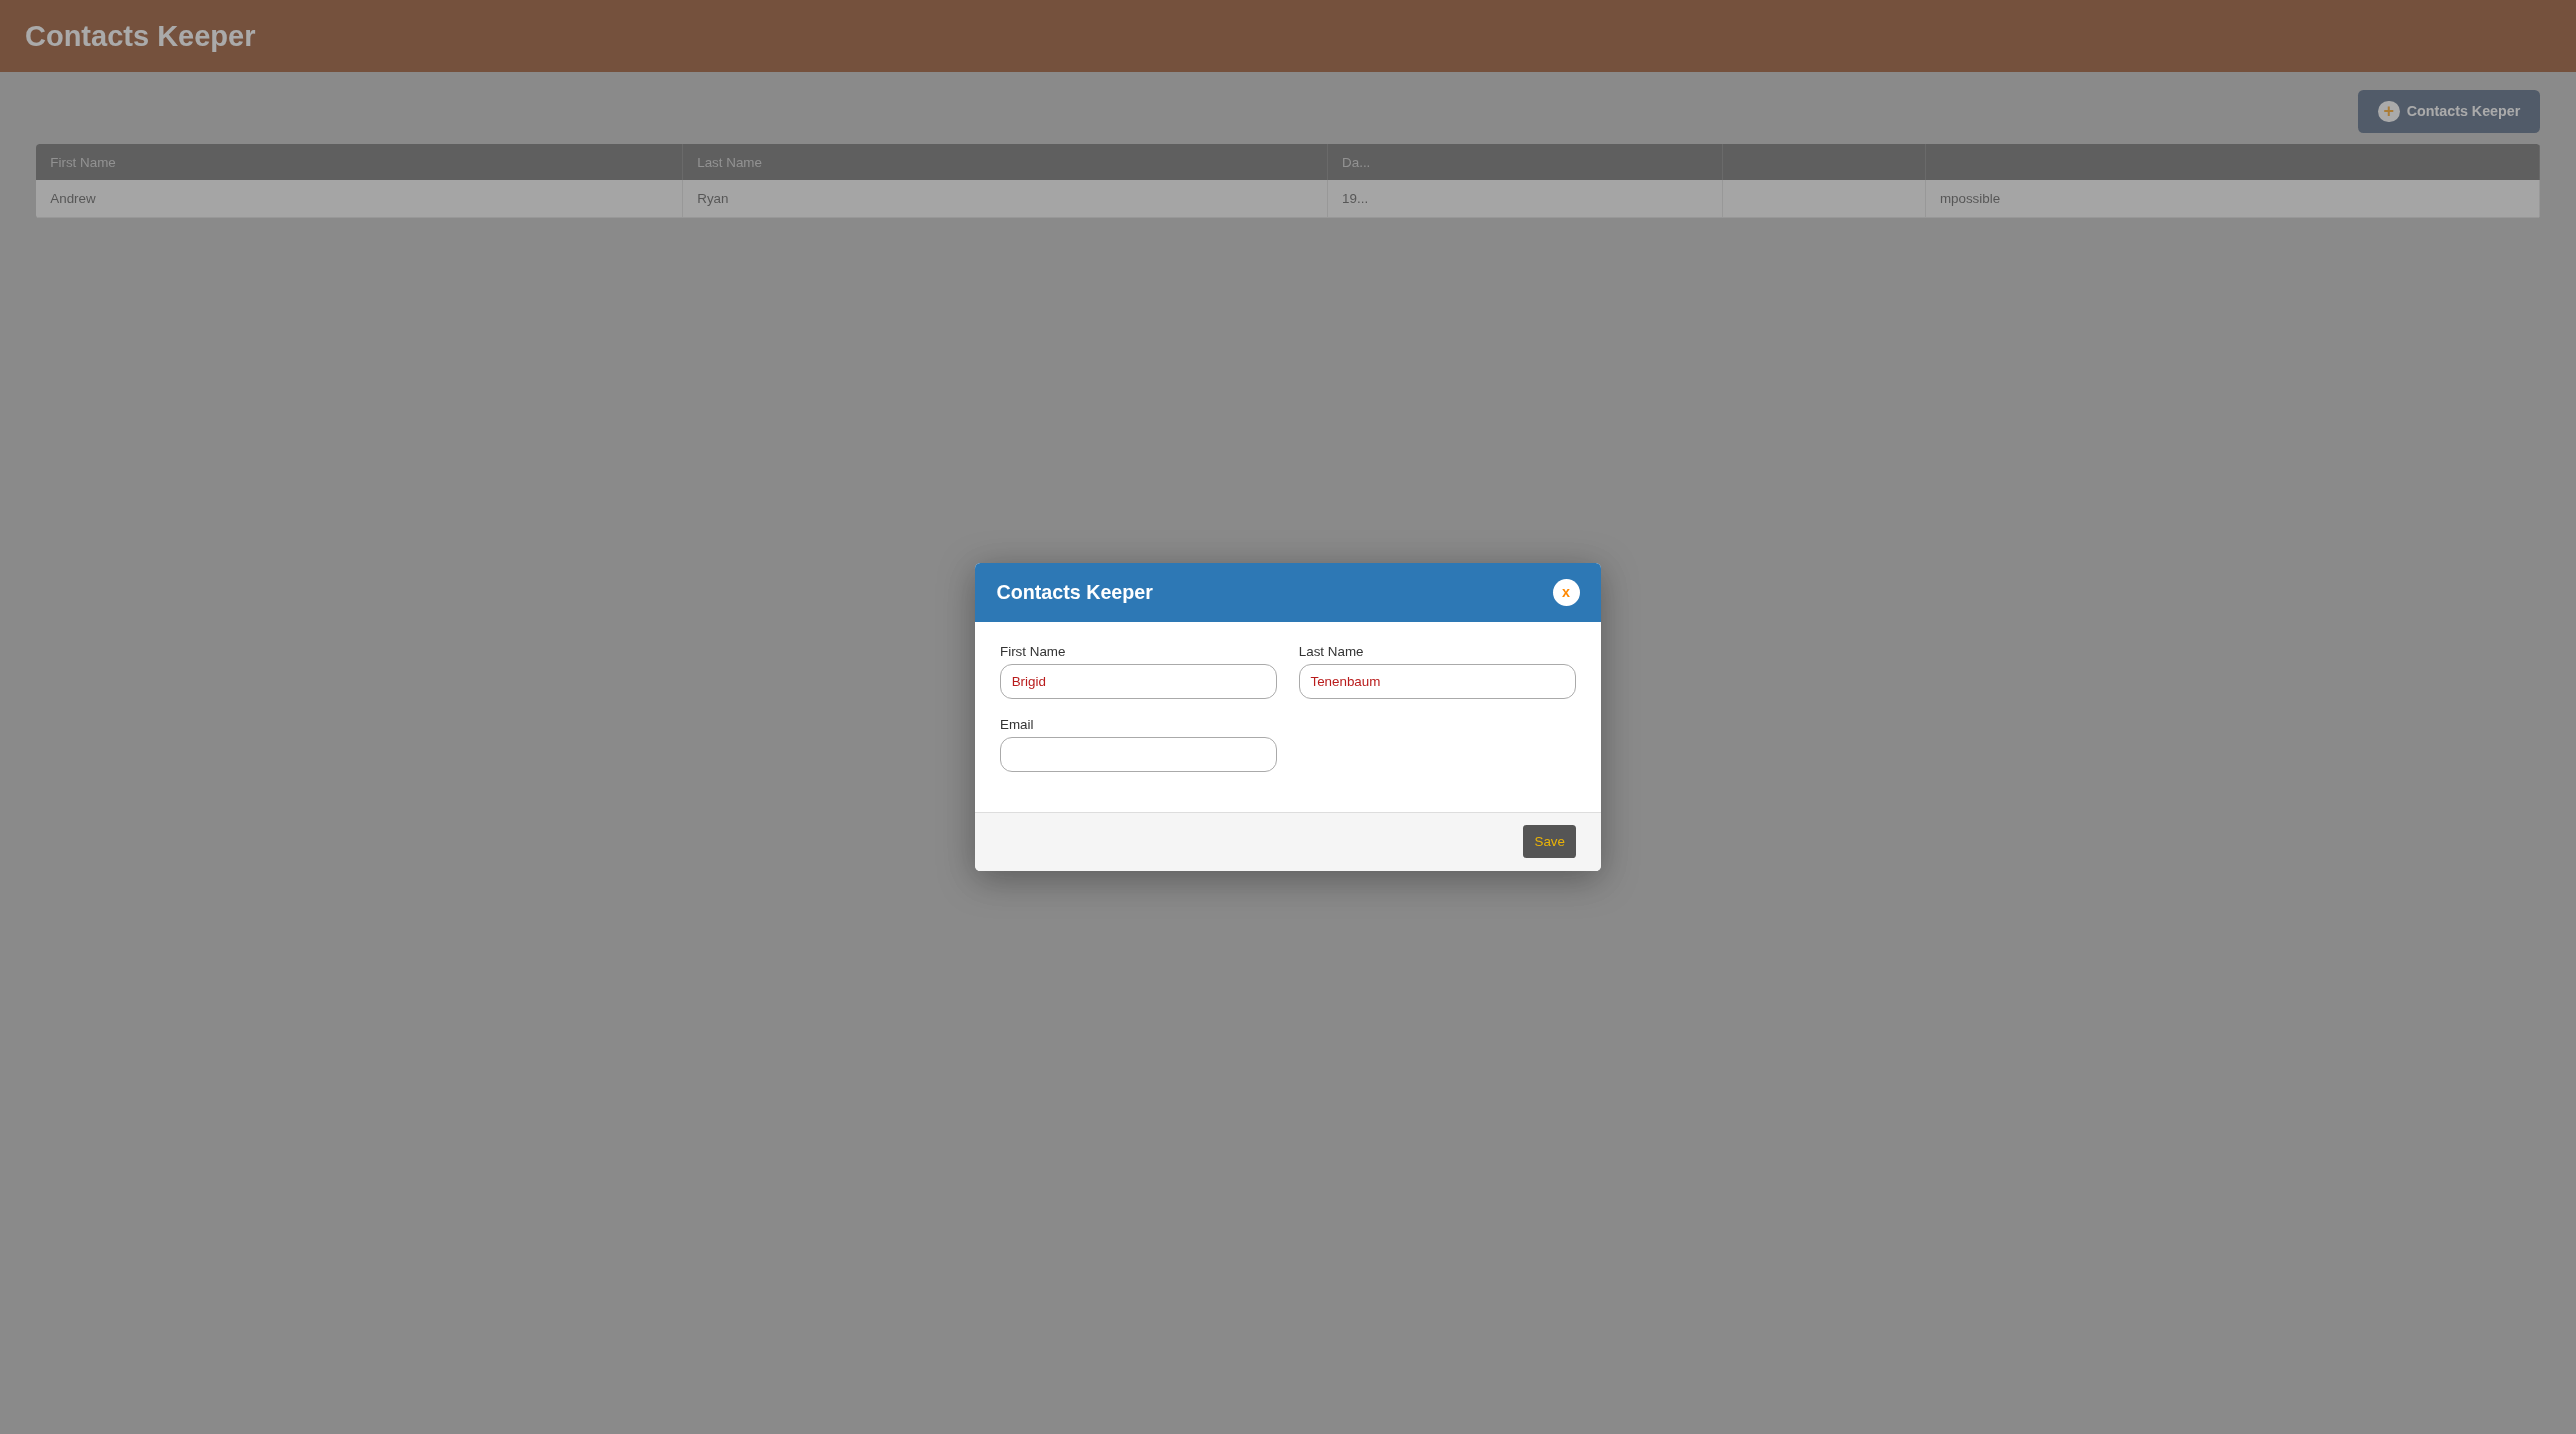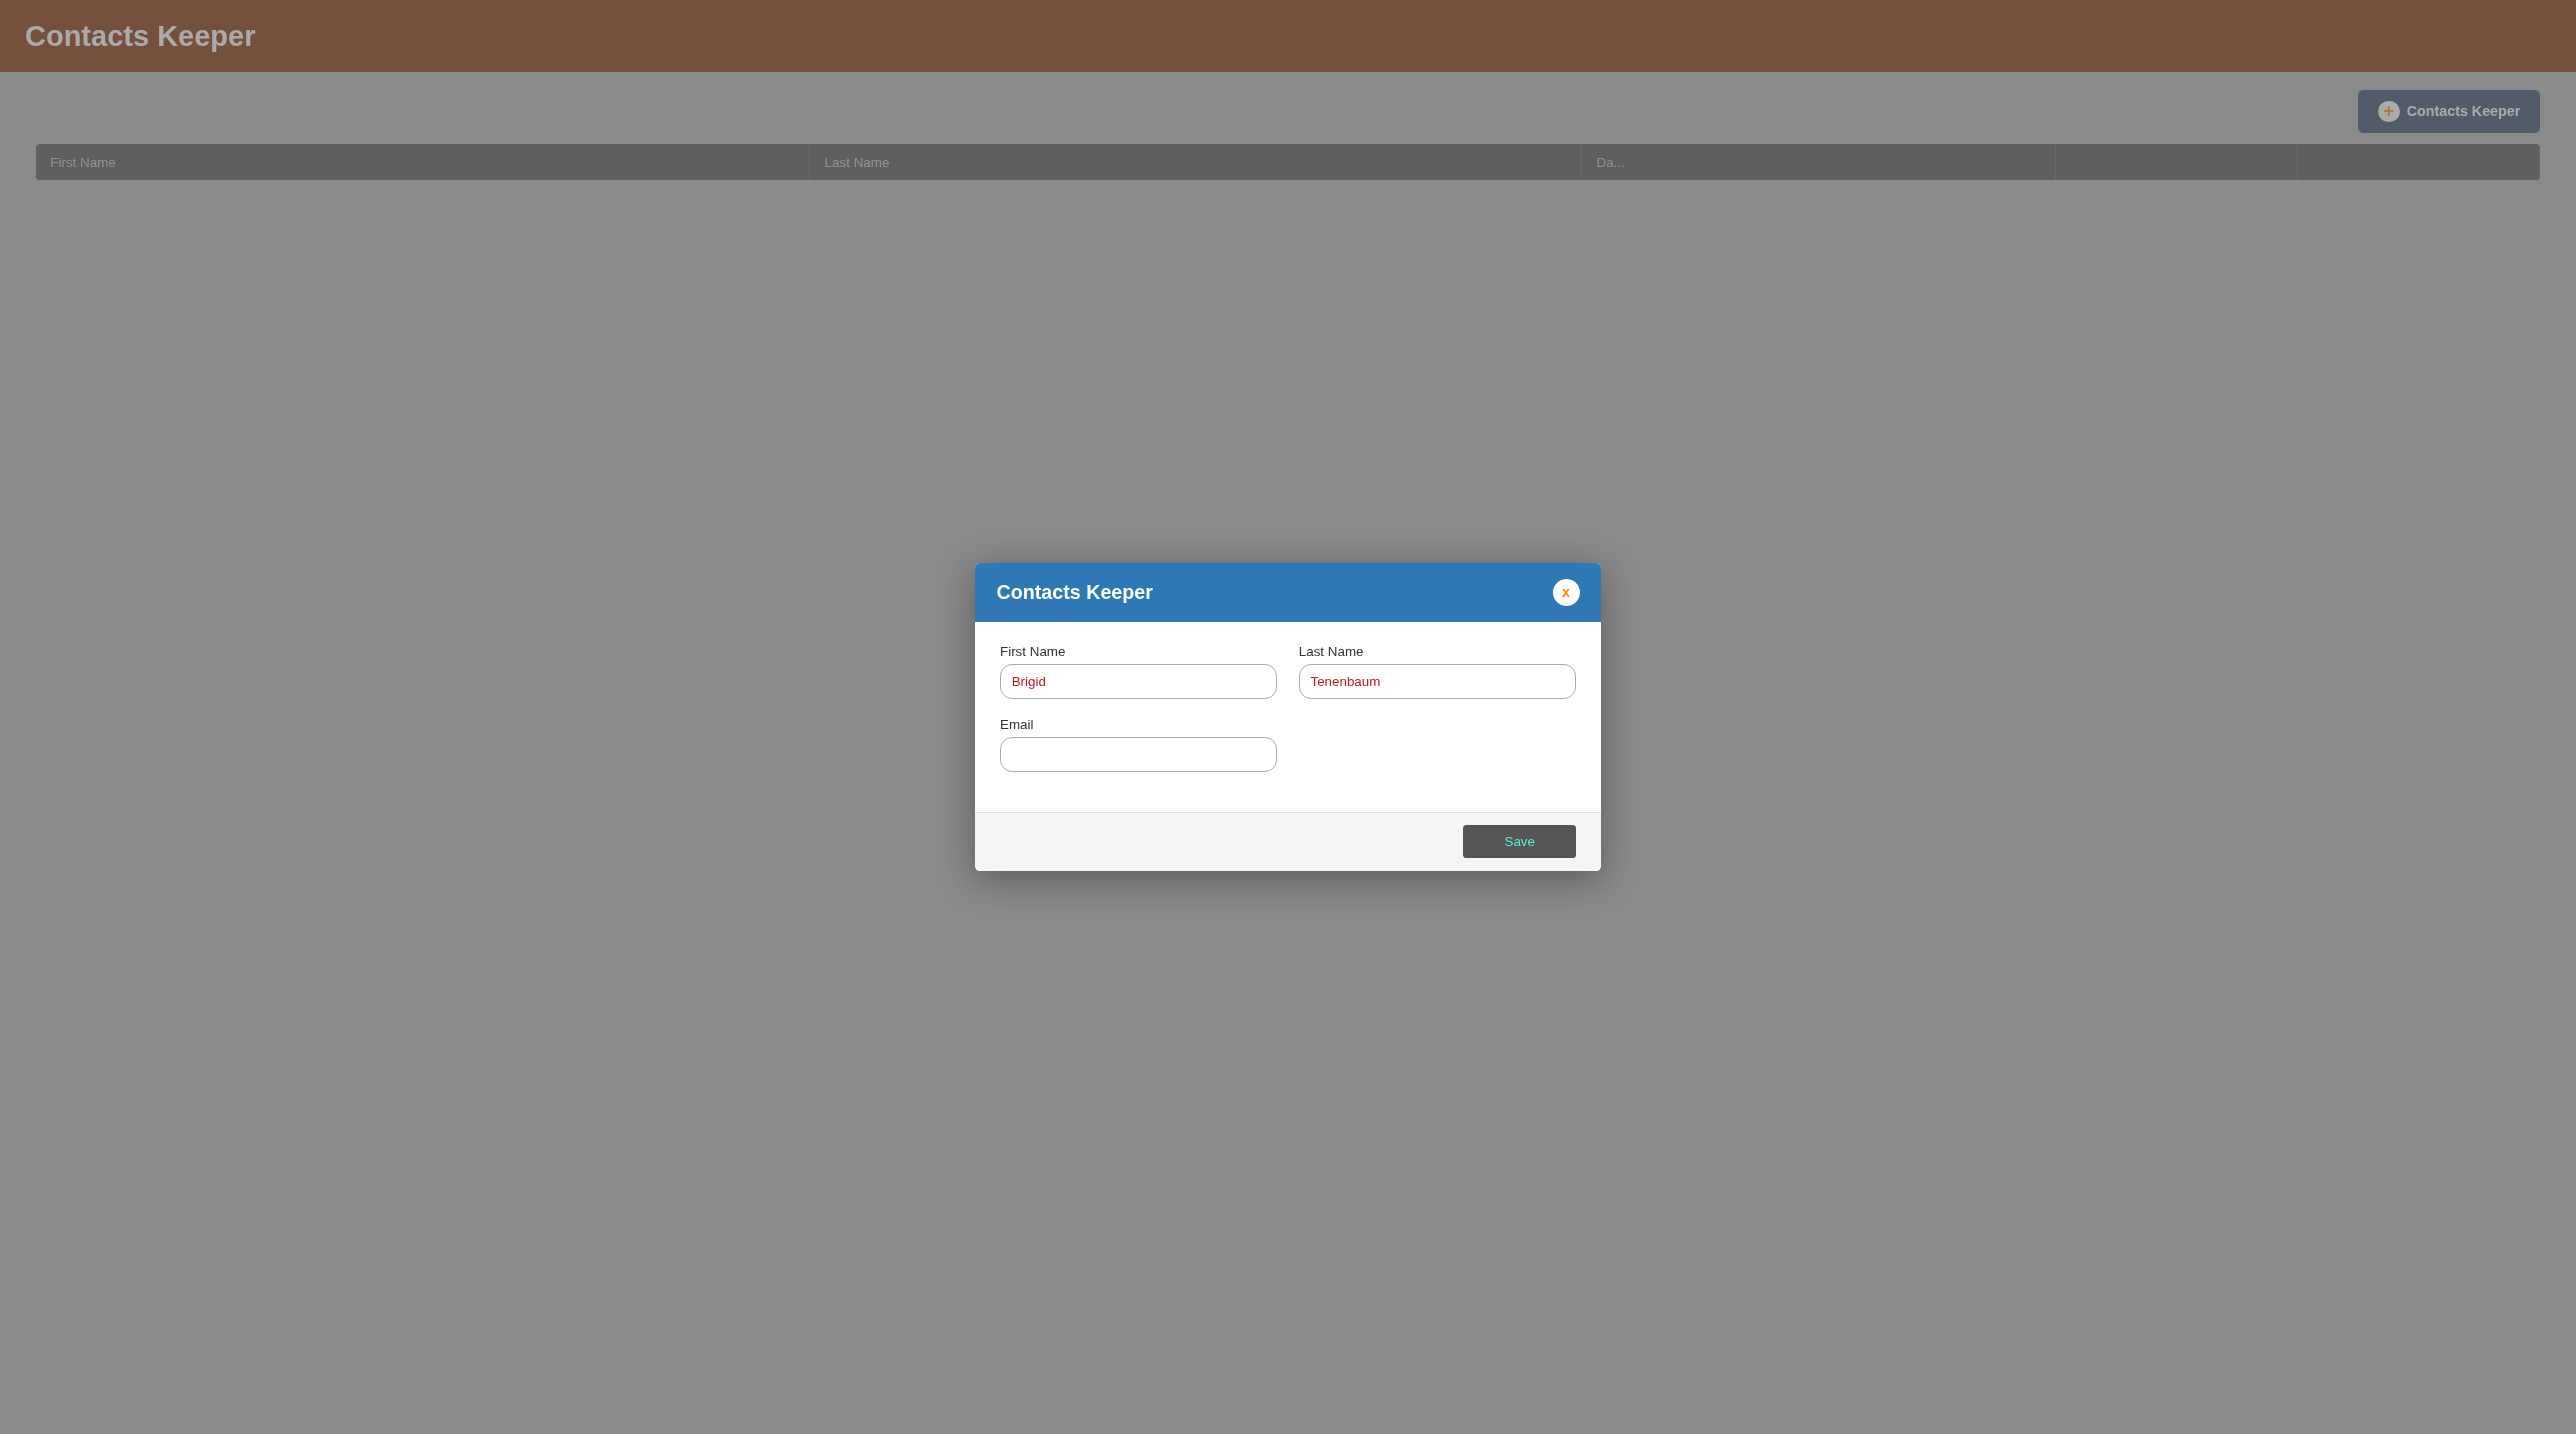--- a/index.html
+++ b/index.html
@@ -185,24 +185,24 @@
 
     .modal-footer {
       background: #f5f5f5;
       border-top: 0.9px solid #ddd;
       padding: 12.5px 25px;
       display: flex;
       justify-content: flex-end;
     }
     .save-button {
       background: #555;
-      color: #5eead4;
+      color: #eab308;
       border: none;
       border-radius: 3.6px;
-      padding: 9px 41px;
+      padding: 9px 11px;
       font-size: 13.4px;
       cursor: pointer;
     }
   </style>
 </head>
 <body>
 
 <div class="header">
   <span class="header-title">Contacts Keeper</span>
 </div>
@@ -219,20 +219,27 @@
       <thead>
         <tr>
           <th>First Name</th>
           <th>Last Name</th>
           <th>Da...</th>
           <th></th>
           <th></th>
         </tr>
       </thead>
       <tbody>
+        <tr>
+          <td>Andrew</td>
+          <td>Ryan</td>
+          <td>19...</td>
+          <td></td>
+          <td>mpossible</td>
+        </tr>
       </tbody>
     </table>
   </div>
 
 </div>
 
 <div class="modal-overlay">
   <div class="modal">
 
     <div class="modal-header">

